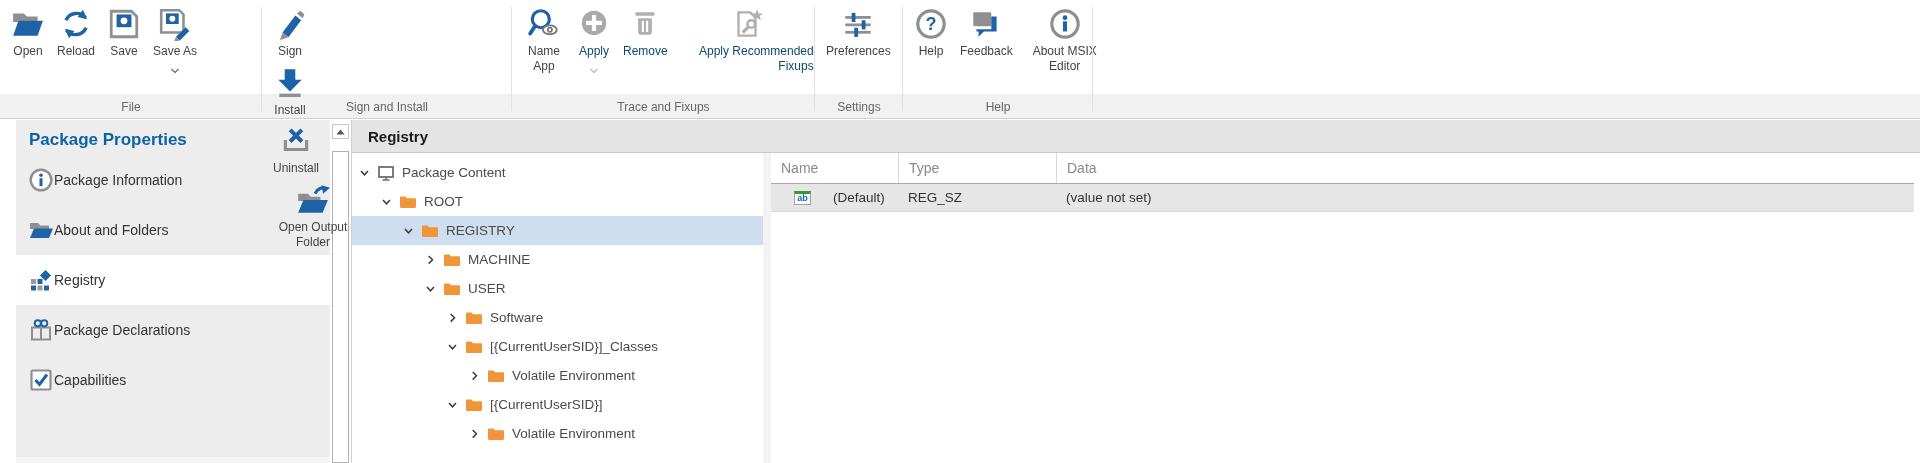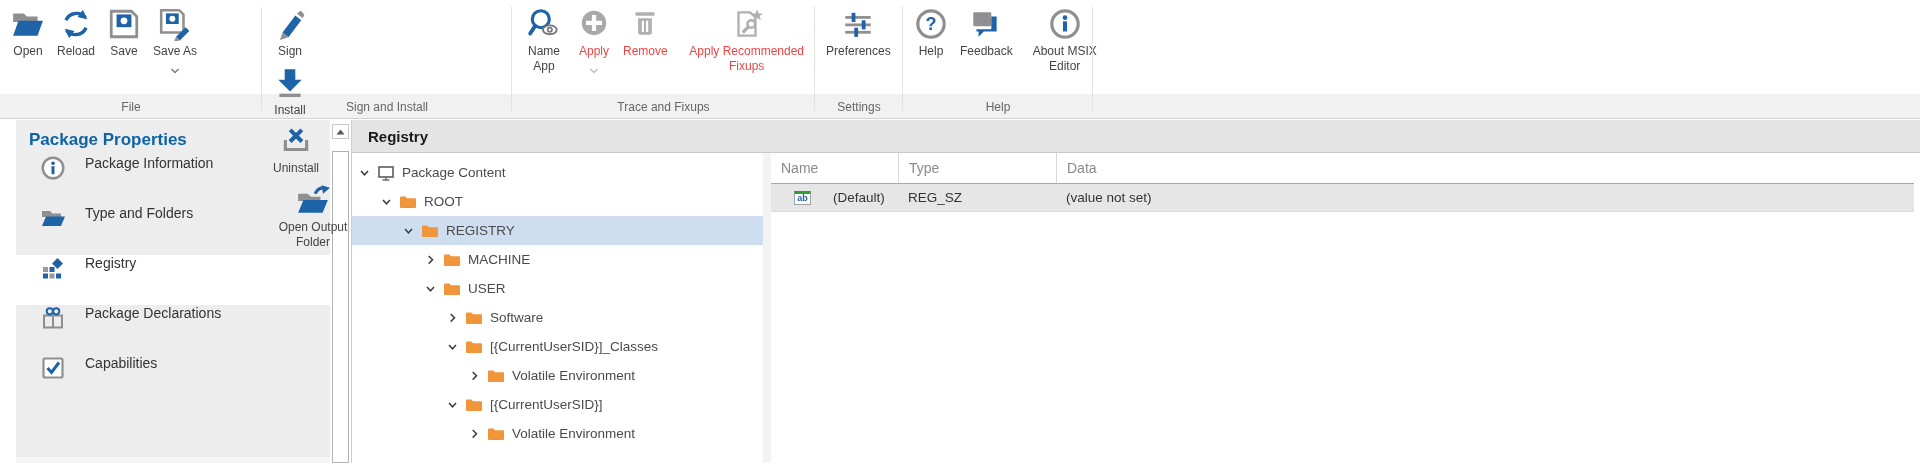--- a/index.html
+++ b/index.html
@@ -20,31 +20,31 @@
                   font-size:12px; color:#666; white-space:nowrap; }
   .g-file  { width:262px; }
   .g-sign  { width:250px;flex-direction:column; }
   .g-trace { width:303px; }
   .g-set   { width:88px; }
   .g-help  { width:190px; }
 
   .rbtn { display:flex; flex-direction:column; align-items:center; padding:7px 6px 0; }
   .ricon { width:34px; height:34px; display:block; flex:none; }
   .rlabel { margin-top:3px; font-size:12px; color:#444; text-align:center; line-height:1.22; white-space:normal; }
-  .rbtn.disabled .rlabel { color:#ef4444; }
+  .rbtn.disabled .rlabel { color:#0c4a6e;text-align:right; }
   .chev { margin-top:1px; display:block; }
   .w80  .rlabel { width:80px; }
   .w42  .rlabel { width:42px; }
   .w134 .rlabel { width:134px; }
   .w80h .rlabel { width:80px; }
 
   
   .sidebar { position:absolute; left:16px; top:120px; width:330px; bottom:0; background:#ededed; }
   .sidebar-title { padding:10px 0 0 13px; height:35px; font-size:17px; font-weight:bold; color:#0e63a5; }
-  .side-item { height:50px; display:flex; align-items:flex-start; padding-left:24px; gap:19px;
+  .side-item { height:50px; display:flex; align-items:center; padding-left:12px; 
                font-size:14px; color:#333; }
   .side-item.sel { background:#fff; }
   .side-icon { width:26px; height:26px; flex:none; }
   .sidebar-footer { position:absolute; left:0; right:0; bottom:0; height:6px; background:#f5f5f5; }
 
   
   .vscroll { position:absolute; left:330px; top:120px; width:22px; bottom:0;
              background:#fff; border-right:1px solid #cfcfcf; }
   .vs-up { width:17px; height:15px; margin:4px auto 0; border:1px solid #c6c6c6; background:#fdfdfd;
            display:flex; align-items:center; justify-content:center; }
@@ -297,21 +297,21 @@
     <span>Package Information</span>
   </div>
 
   <div class="side-item">
     <span class="side-icon">
       <svg viewBox="0 0 26 26">
           <path d="M2 6h8l2.4 2.4H21v3.6H2z" fill="#8f8f8f"></path>
           <path d="M2 21l4-9.5h19L21 21z" fill="#1e62a8"></path>
         </svg>
     </span>
-    <span>Type and Folders</span>
+    <span>About and Folders</span>
   </div>
 
   <div class="side-item sel">
     <span class="side-icon">
       <svg viewBox="0 0 26 26">
           <rect x="3" y="12" width="5" height="5" fill="#9a9a9a"></rect>
           <rect x="9.5" y="12" width="5" height="5" fill="#1e62a8"></rect>
           <rect x="3" y="18.5" width="5" height="5" fill="#1e62a8"></rect>
           <rect x="9.5" y="18.5" width="5" height="5" fill="#9a9a9a"></rect>
           <rect x="16" y="18.5" width="5" height="5" fill="#1e62a8"></rect>

